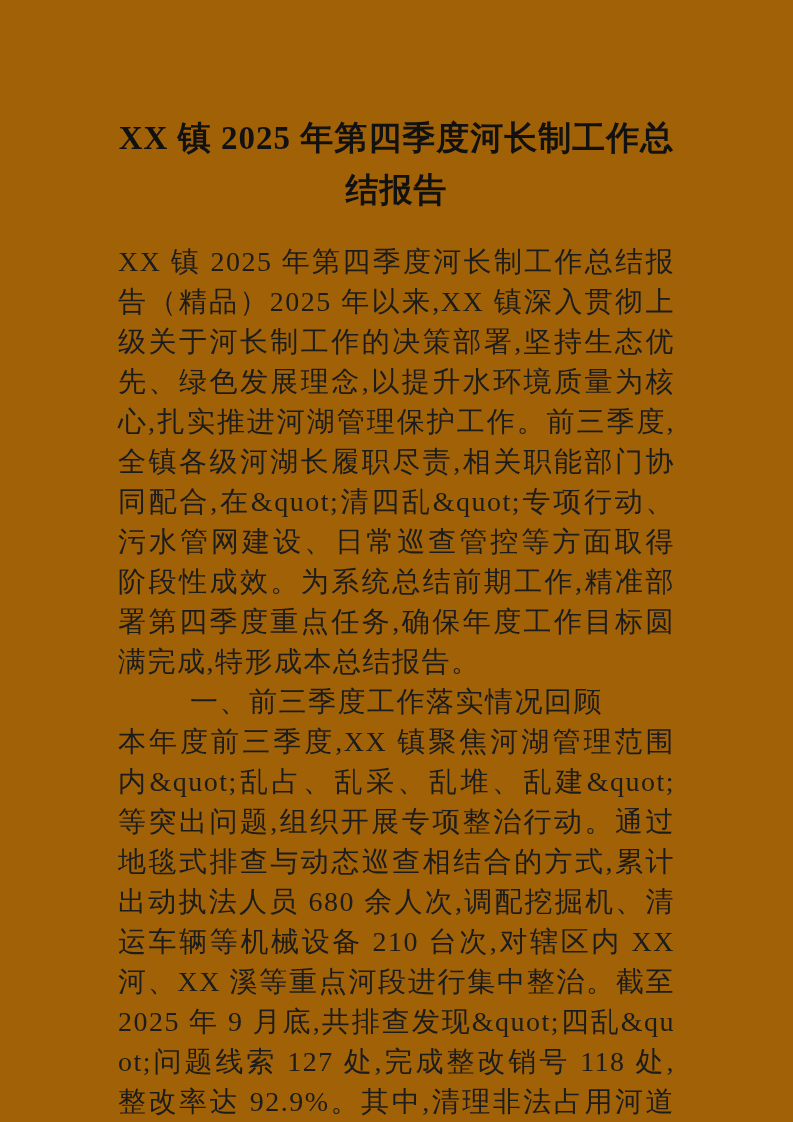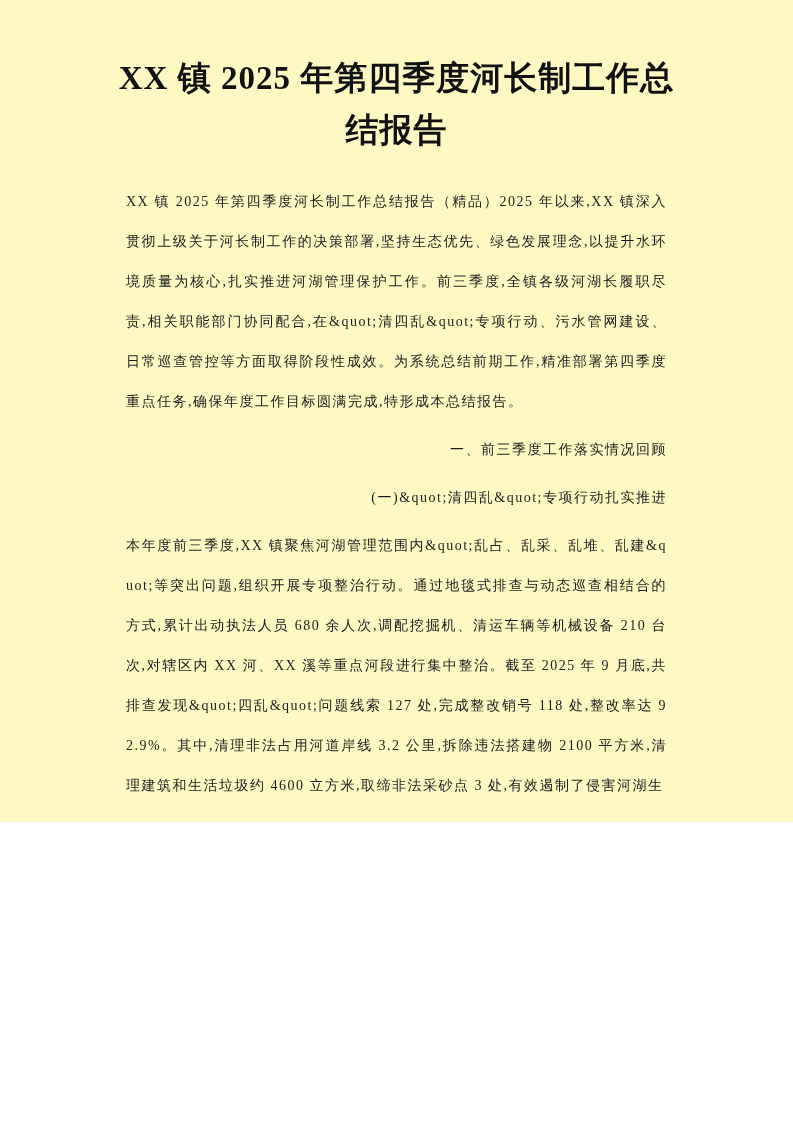--- a/index.html
+++ b/index.html
@@ -3,65 +3,64 @@
 <meta charset="utf-8">
 <style>
   html, body {
     margin: 0;
     padding: 0;
     background: #ffffff;
   }
   .page {
     position: relative;
     width: 793px;
-    height: 822px;
+    height: 1122px;
     margin: 0 auto;
-    background: #fef9c3;
+    background: #a16207;
     color: #1c1c1c;
     font-family: "Liberation Serif", "DejaVu Serif", serif;
     overflow: hidden;
     box-sizing: border-box;
-    padding: 52px 118px 0 118px;
+    padding: 112px 118px 0 118px;
   }
   .doc-title {
     margin: 0 0 26px 0;
     font-size: 33px;
     line-height: 52px;
     font-weight: bold;
     text-align: center;
     letter-spacing: 1px;
     color: #111111;
   }
   .doc-title .title-line {
     display: block;
   }
   .para {
-    margin: 8px;
-    font-size: 14px;
+    margin: 0;
+    font-size: 28px;
     line-height: 40px;
     letter-spacing: 1.5px;
     text-align: justify;
     text-justify: inter-character;
     word-break: break-all;
     color: #1c1c1c;
   }
   .para.heading {
-    text-align: right;
+    text-align: center;
   }
 </style>
 </head>
 <body>
 
 <div class="page">
 
   <h1 class="doc-title">
     <span class="title-line">XX 镇 2025 年第四季度河长制工作总结报告</span>
   </h1>
 
   <p class="para body">XX 镇 2025 年第四季度河长制工作总结报告（精品）2025 年以来,XX 镇深入贯彻上级关于河长制工作的决策部署,坚持生态优先、绿色发展理念,以提升水环境质量为核心,扎实推进河湖管理保护工作。前三季度,全镇各级河湖长履职尽责,相关职能部门协同配合,在&amp;quot;清四乱&amp;quot;专项行动、污水管网建设、日常巡查管控等方面取得阶段性成效。为系统总结前期工作,精准部署第四季度重点任务,确保年度工作目标圆满完成,特形成本总结报告。</p>
 
   <p class="para heading">一、前三季度工作落实情况回顾</p>
 
-  <p class="para heading">(一)&amp;quot;清四乱&amp;quot;专项行动扎实推进</p>
 
   <p class="para body">本年度前三季度,XX 镇聚焦河湖管理范围内&amp;quot;乱占、乱采、乱堆、乱建&amp;quot;等突出问题,组织开展专项整治行动。通过地毯式排查与动态巡查相结合的方式,累计出动执法人员 680 余人次,调配挖掘机、清运车辆等机械设备 210 台次,对辖区内 XX 河、XX 溪等重点河段进行集中整治。截至 2025 年 9 月底,共排查发现&amp;quot;四乱&amp;quot;问题线索 127 处,完成整改销号 118 处,整改率达 92.9%。其中,清理非法占用河道岸线 3.2 公里,拆除违法搭建物 2100 平方米,清理建筑和生活垃圾约 4600 立方米,取缔非法采砂点 3 处,有效遏制了侵害河湖生</p>
 
 </div>
 
 </body></html>

